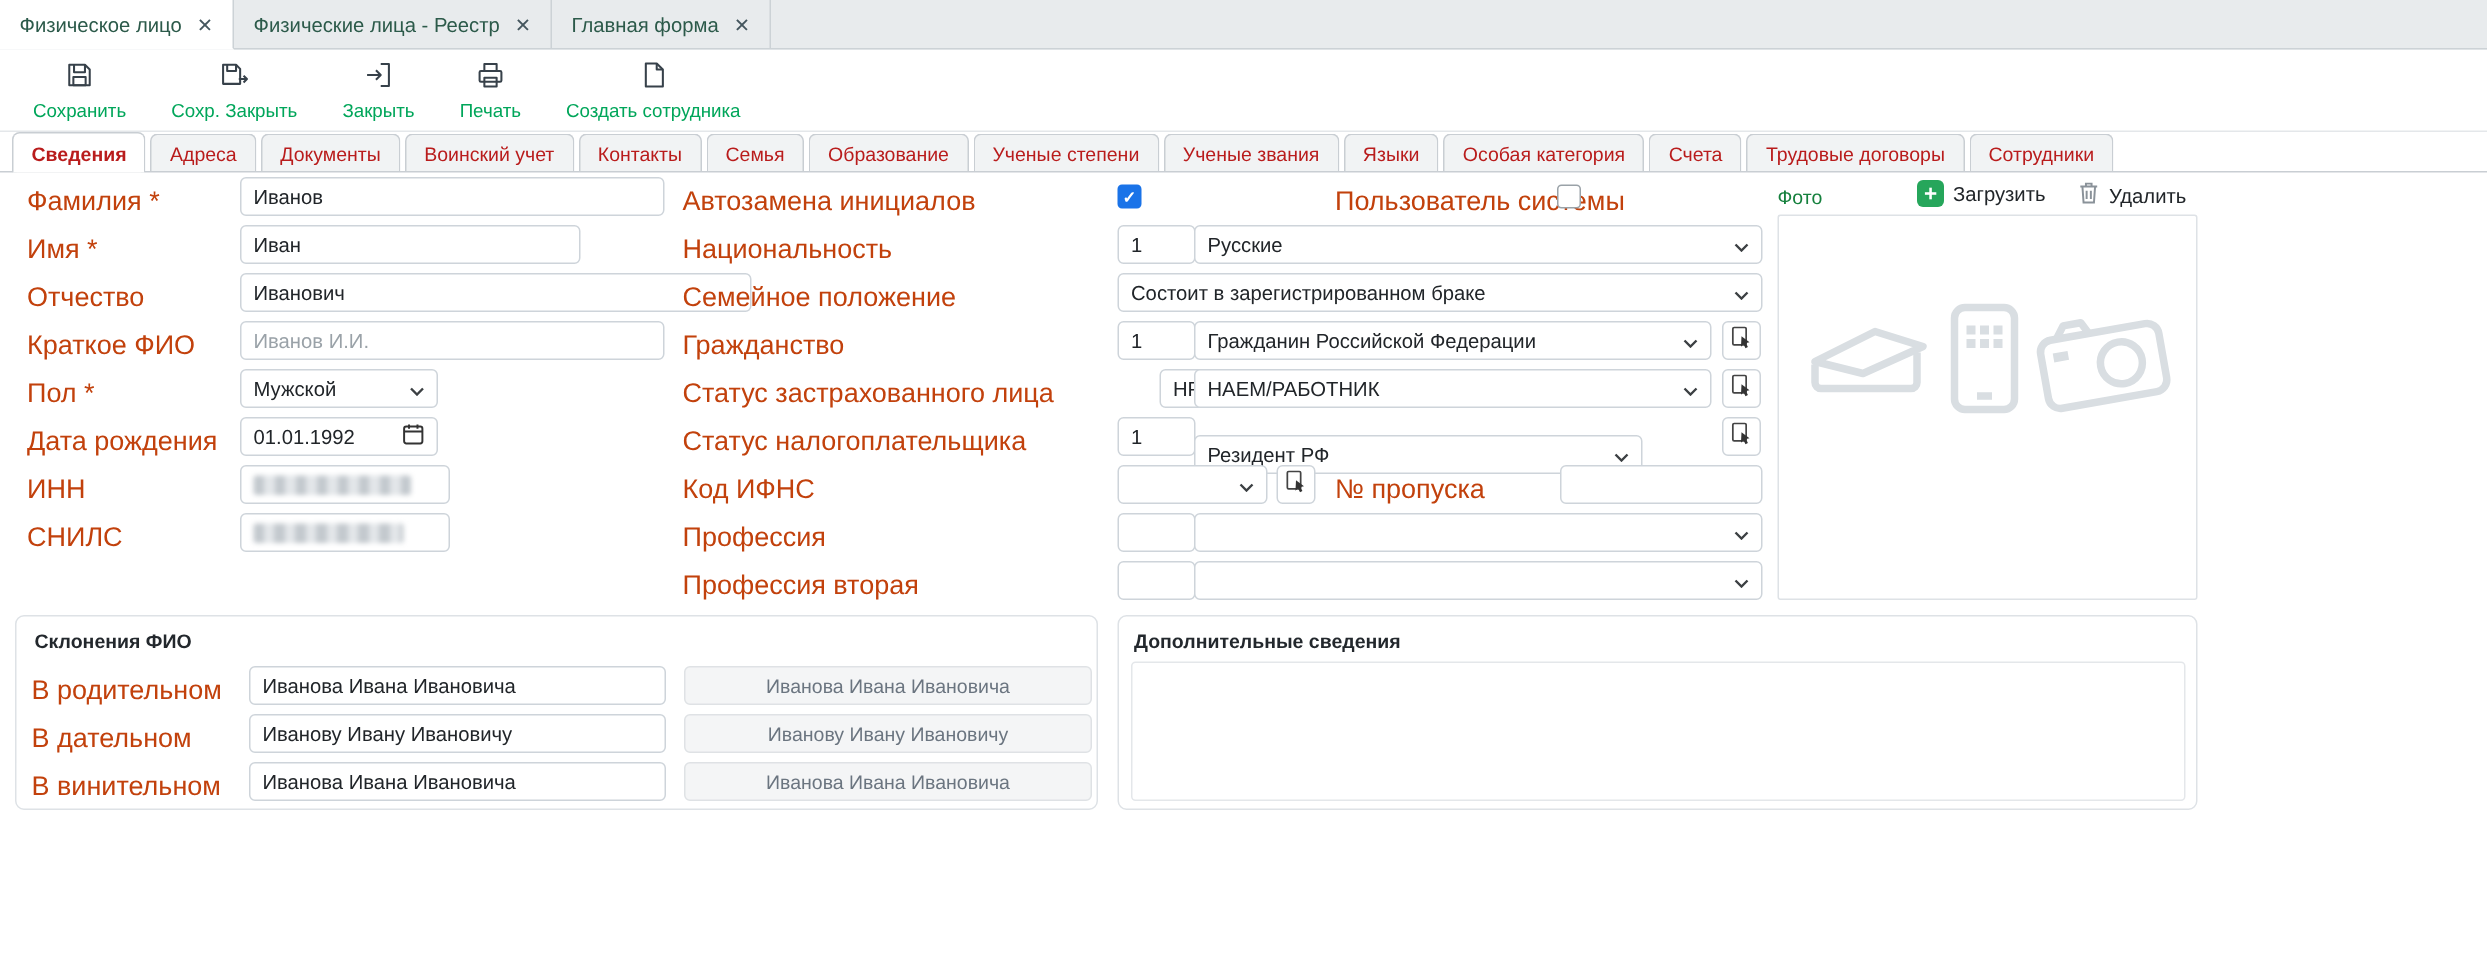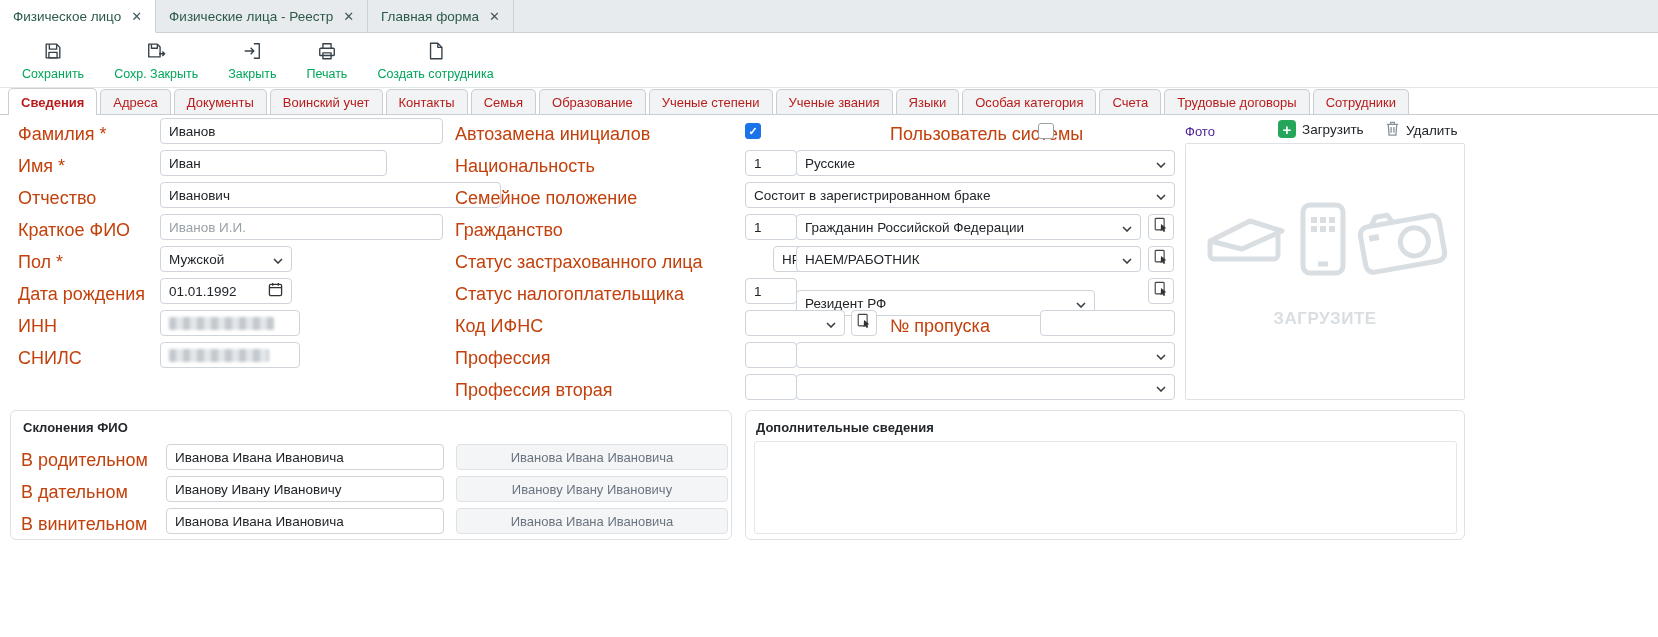--- a/index.html
+++ b/index.html
@@ -39,21 +39,21 @@
     justify-content:space-between; gap:6px; cursor:pointer; }
   .sel .txt { overflow:hidden; white-space:nowrap; }
   .pick { position:absolute; width:26px; height:26px; border:1px solid #ced4da; border-radius:4px;
     background:#fff; display:flex; align-items:center; justify-content:center; cursor:pointer; }
   .cb { position:absolute; width:16px; height:16px; border:1.5px solid #9aa2a8; border-radius:3px;
     background:#fff; cursor:pointer; display:flex; align-items:center; justify-content:center; }
   .cb.checked { background:#1a73e8; border-color:#1a73e8; color:#fff; font-size:11px; font-weight:bold; }
   .redact { height:13px; width:105px; border-radius:2px;
     background:repeating-linear-gradient(90deg,#c3c9ce 0 7px,#e3e6e9 7px 14px); filter:blur(1.6px); }
   
-  .photo-label { position:absolute; font-size:13px; color:#4c1d95; }
+  .photo-label { position:absolute; font-size:13px; color:#15803d; }
   .hbtn { position:absolute; display:flex; align-items:center; gap:6px; cursor:pointer;
     font-size:13.5px; color:#212529; }
   .plus { width:18px; height:18px; border-radius:4px; background:#26a65b; color:#fff;
     display:flex; align-items:center; justify-content:center; font-size:15px; font-weight:bold; }
   .photo-box { position:absolute; border:1px solid #dee2e6; border-radius:2px; background:#fff; }
   .ph-icons { display:flex; align-items:center; justify-content:center; gap:12px; margin-top:58px; }
   .ph-text { text-align:center; margin-top:26px; font-weight:bold; font-size:17px;
     color:#d9dee2; letter-spacing:.5px; line-height:1.55; }
   
   .panel { position:absolute; border:1px solid #dee2e6; border-radius:6px; background:#fff; }
@@ -311,21 +311,20 @@
           <path d="M18 62 h10"></path>
         </svg></span>
     <span style="transform:rotate(-10deg);display:inline-block"><svg width="88" height="64" viewBox="0 0 88 64" fill="none" stroke="#d9dee2" stroke-width="5" stroke-linejoin="round">
           <rect x="4" y="14" width="80" height="46" rx="8"></rect>
           <circle cx="56" cy="37" r="14"></circle>
           <path d="M16 14 l6 -8 h12 l4 8"></path>
           <rect x="12" y="23" width="10" height="6" fill="#d9dee2" stroke="none"></rect>
         </svg></span>
   </div>
   <div class="ph-text">
-    <div>ЗАГРУЗИТЕ</div>
   </div>
 </div>
 
 <div class="panel" style="left:10px;top:410px;width:722px;height:130px">
   <div class="panel-title">Склонения ФИО</div>
 
   <div class="lbl" style="left:10px;top:39px">В родительном</div>
   <input class="inp" style="left: 155px; top: 33px; width: 278px;" value="Иванова Ивана Ивановича">
   <div class="sugg" style="left:445px;top:33px;width:272px">Иванова Ивана Ивановича</div>
 

